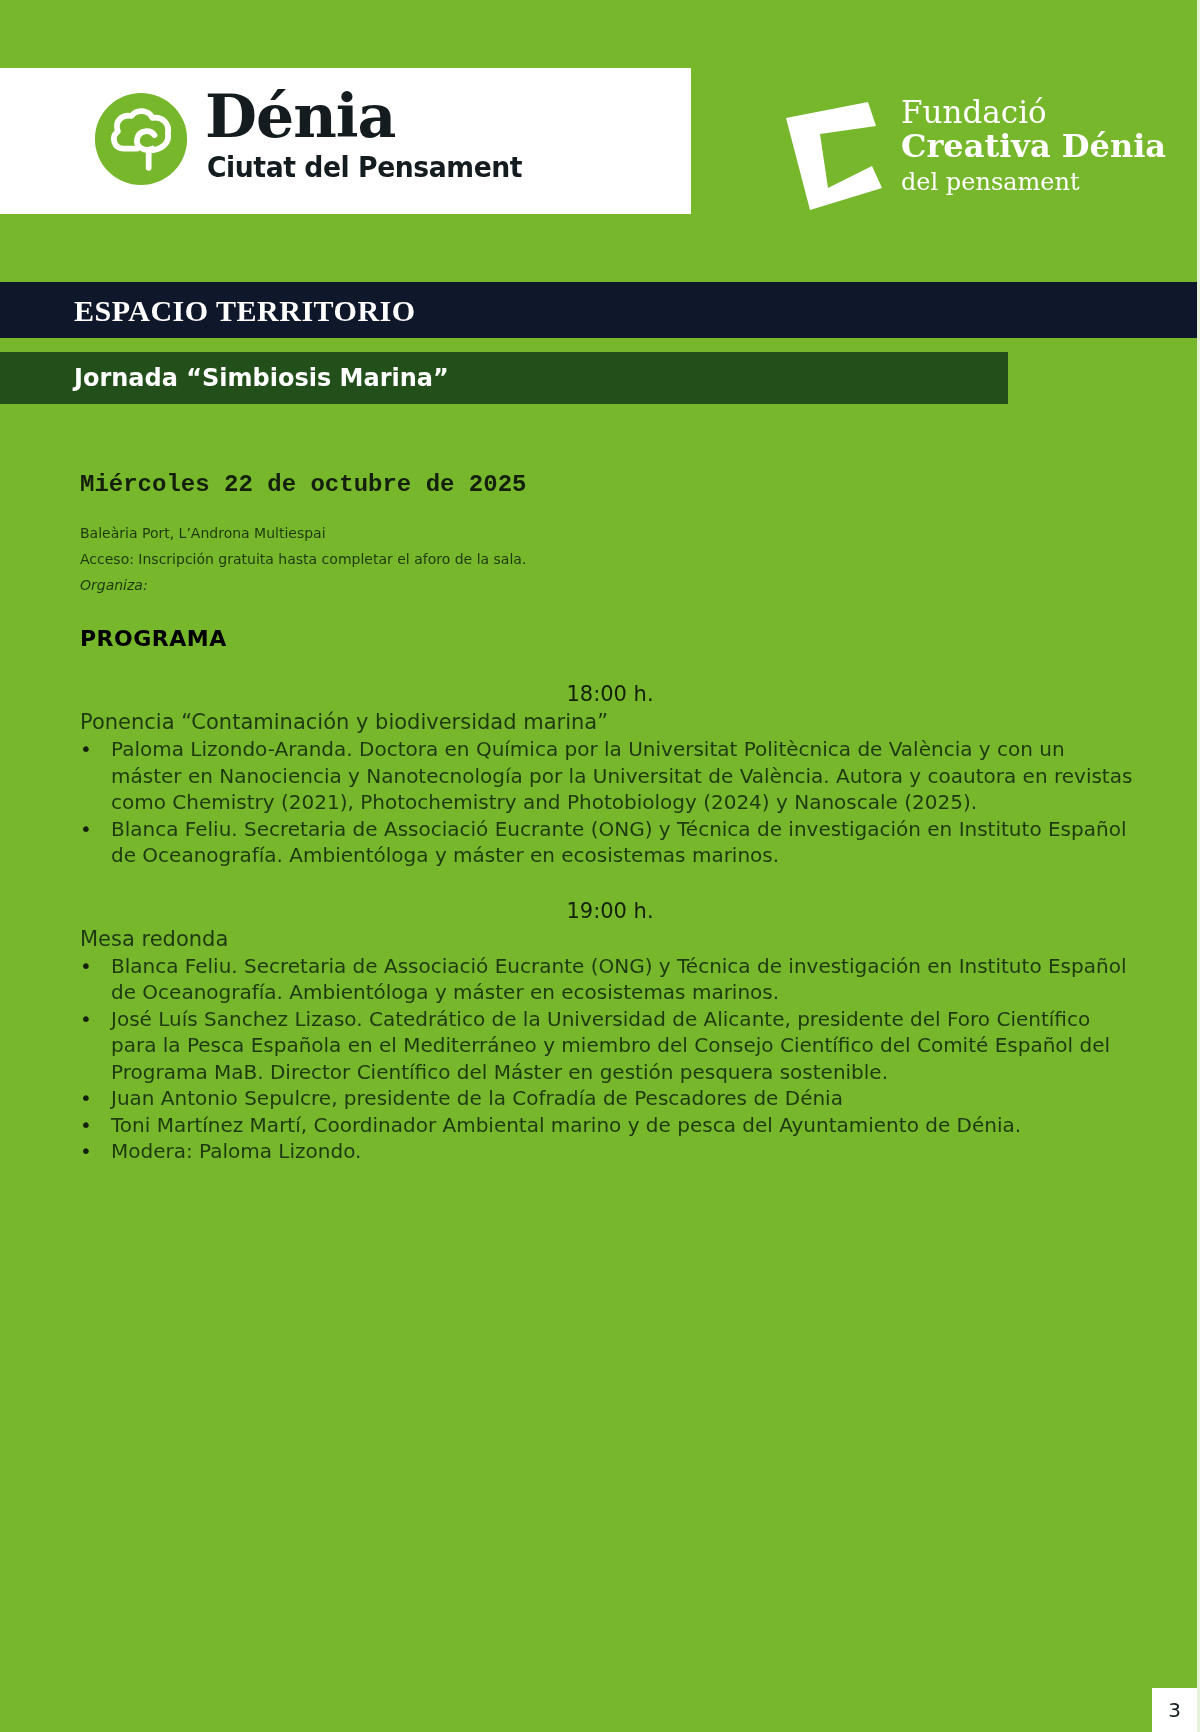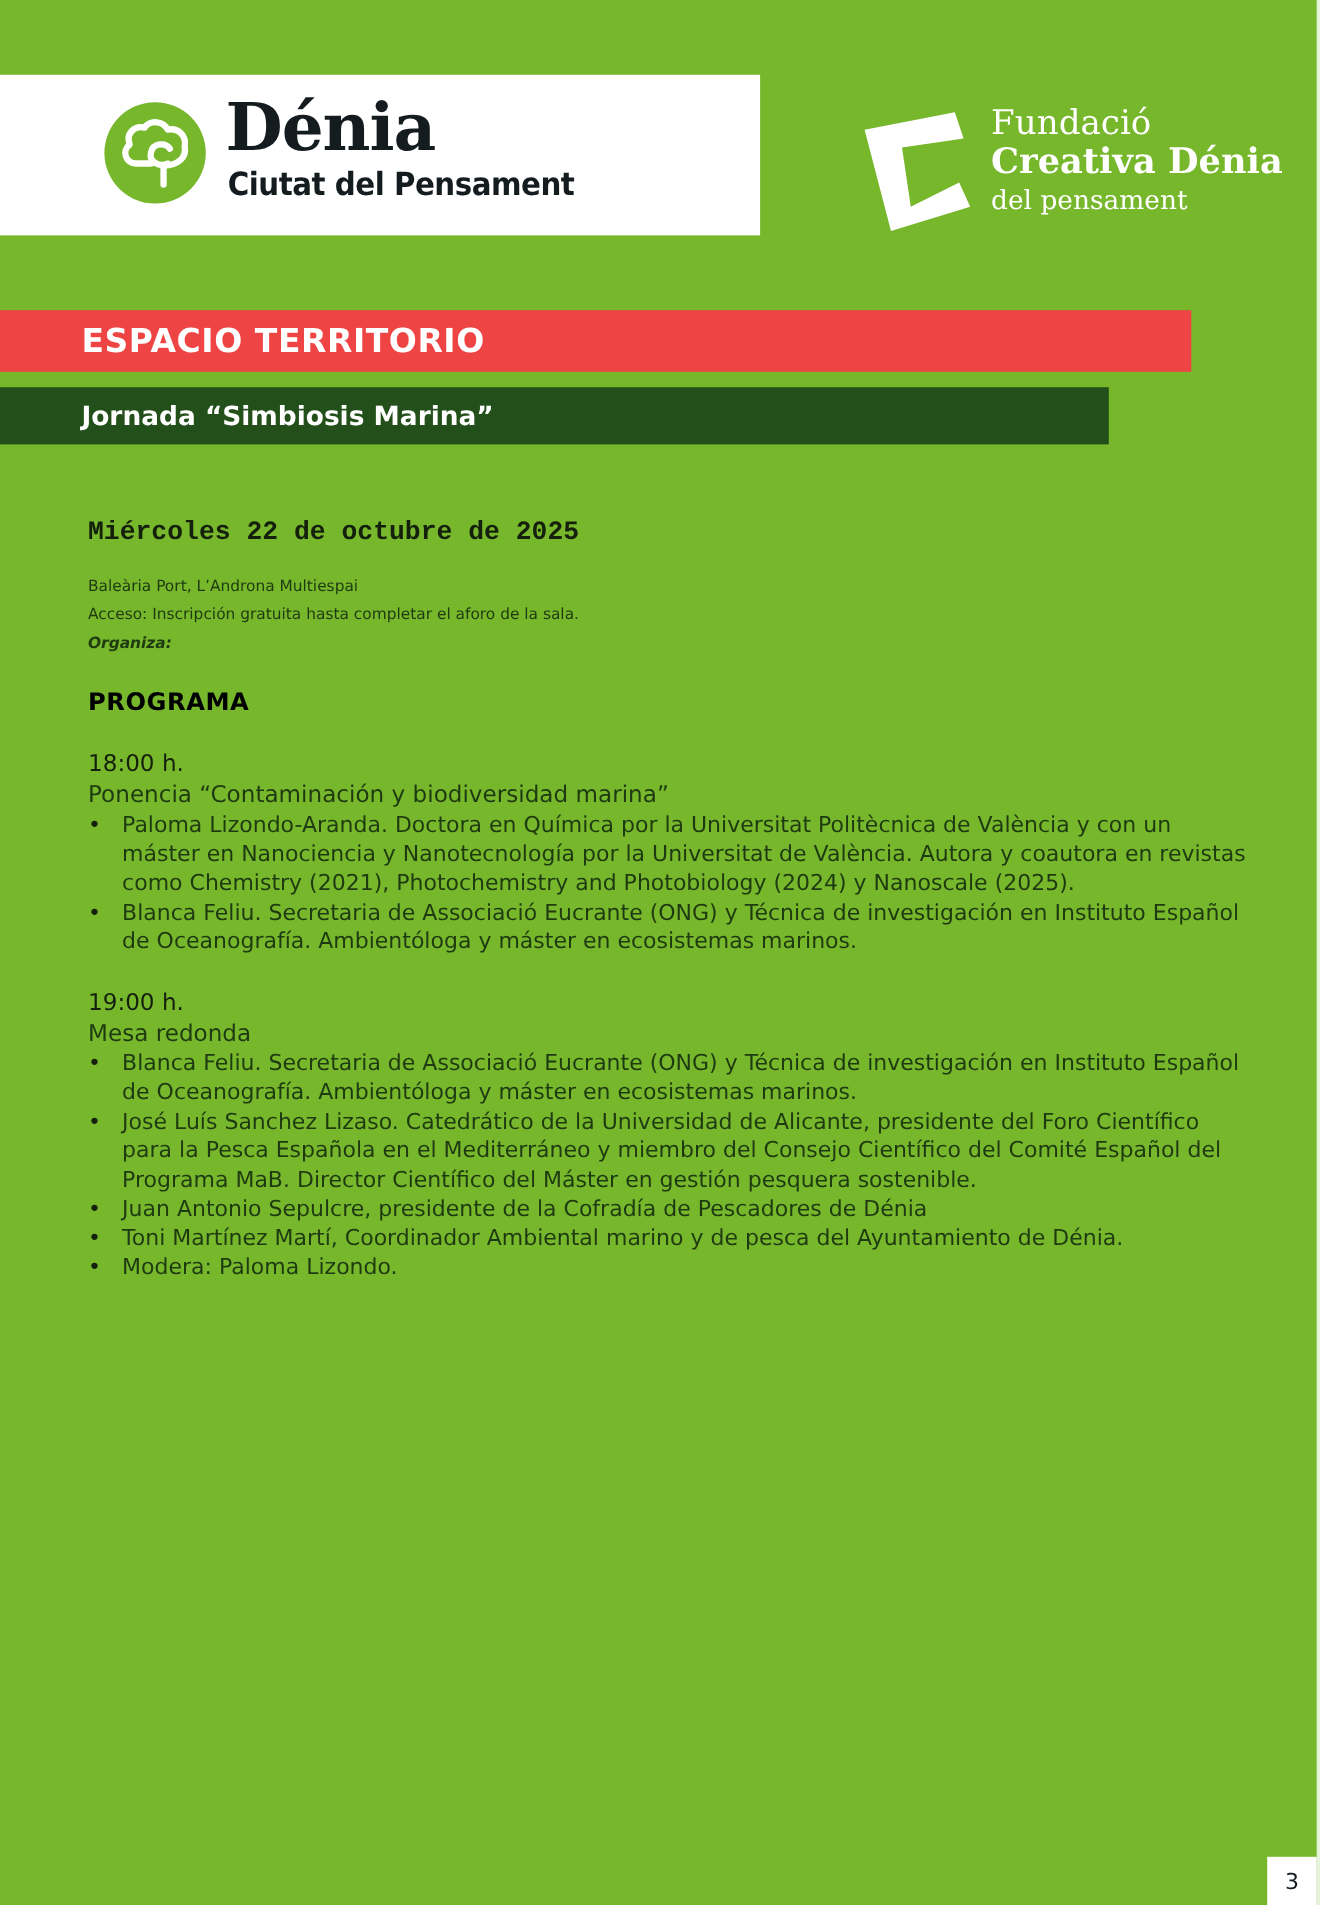--- a/index.html
+++ b/index.html
@@ -26,55 +26,56 @@
     font-size: 29px; line-height: 34px; color: #141c1f; letter-spacing: -0.5px;
     transform: scaleX(0.92); transform-origin: left;
   }
   .fund-emblem { position: absolute; left: 780px; top: 96px; width: 110px; height: 118px; }
   .fund-l1, .fund-l2, .fund-l3 { position: absolute; left: 901px; color: #ffffff; font-family: "DejaVu Serif", serif; }
   .fund-l1 { top: 95px; font-size: 31px; line-height: 34px; text-align: right; }
   .fund-l2 { top: 128px; font-size: 32px; line-height: 36px; font-weight: bold; text-align: right; }
   .fund-l3 { top: 168px; font-size: 24px; line-height: 28px; }
 
   .band-light {
-    position: absolute; left: 0; top: 282px; width: 1083px; height: 56px;
-    background: #ef4444;
+    position: absolute; left: 0; top: 282px; width: 1197px; height: 56px;
+    background: #0f172a;
+    font-family: Liberation Serif, serif;
   }
   .band-light span {
     position: absolute; left: 74px; top: 14px;
     font-weight: bold; font-size: 30px; line-height: 30px; color: #ffffff; letter-spacing: 0.5px;
   }
   .band-dark {
     position: absolute; left: 0; top: 352px; width: 1008px; height: 52px;
     background: #23501a;
   }
   .band-dark span {
     position: absolute; left: 74px; top: 13px;
     font-weight: bold; font-size: 24px; line-height: 26px; color: #ffffff;
   }
 
   .content { position: absolute; left: 80px; top: 470px; width: 1060px; }
   .date-title {
     font-weight: bold; font-size: 24px; line-height: 30px; color: #14200c; margin: 0 0 20px 0; font-family: Liberation Mono, monospace;
   }
   .line { font-size: 14px; line-height: 26px; margin: 0; color: #1e3a10; }
-  .italic { font-style: italic; font-weight: bold; }
+  .italic { font-style: italic; }
   ul.bullets { list-style: none; margin: 0; padding: 0; }
   ul.bullets li {
     position: relative; padding-left: 31px;
     font-size: 20px; line-height: 26.5px; color: #1e3a10;
   }
   ul.bullets li::before {
     content: "•"; position: absolute; left: 0; top: 0; color: #14200c;
   }
   .programa {
     font-weight: bold; font-size: 22px; line-height: 26px; color: #000000;
     margin: 28px 0 28px 0; letter-spacing: 0.5px;
   }
-  .time { font-size: 21px; line-height: 28px; color: #14200c; margin: 0; }
+  .time { font-size: 21px; line-height: 28px; color: #14200c; margin: 0; text-align: center; }
   .session-title { font-size: 21px; line-height: 28px; color: #1e3a10; margin: 0; }
   .session { margin-bottom: 28px; }
 
   .page-num {
     position: absolute; left: 1152px; top: 1688px; width: 45px; height: 44px;
     background: #ffffff; color: #141c1f; font-size: 20px; line-height: 44px; text-align: center;
   }
 </style>
 </head>
 <body>

